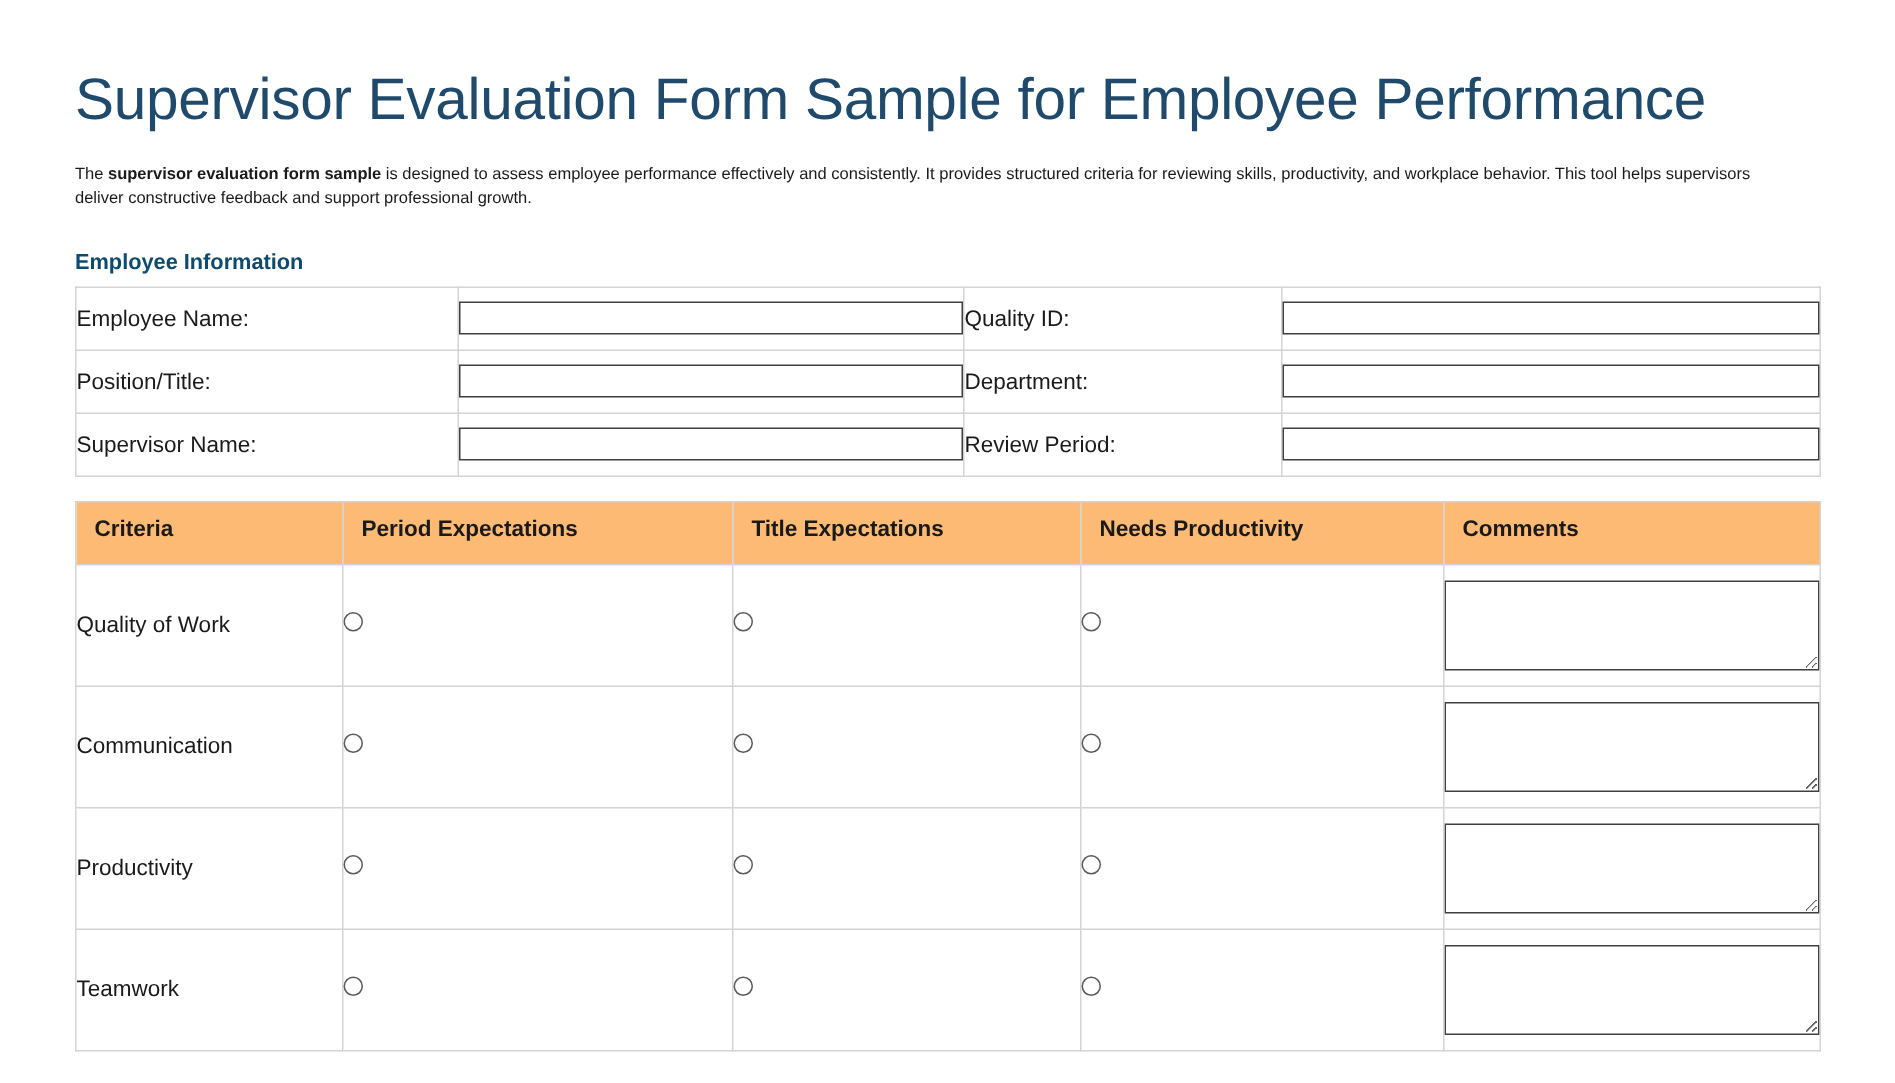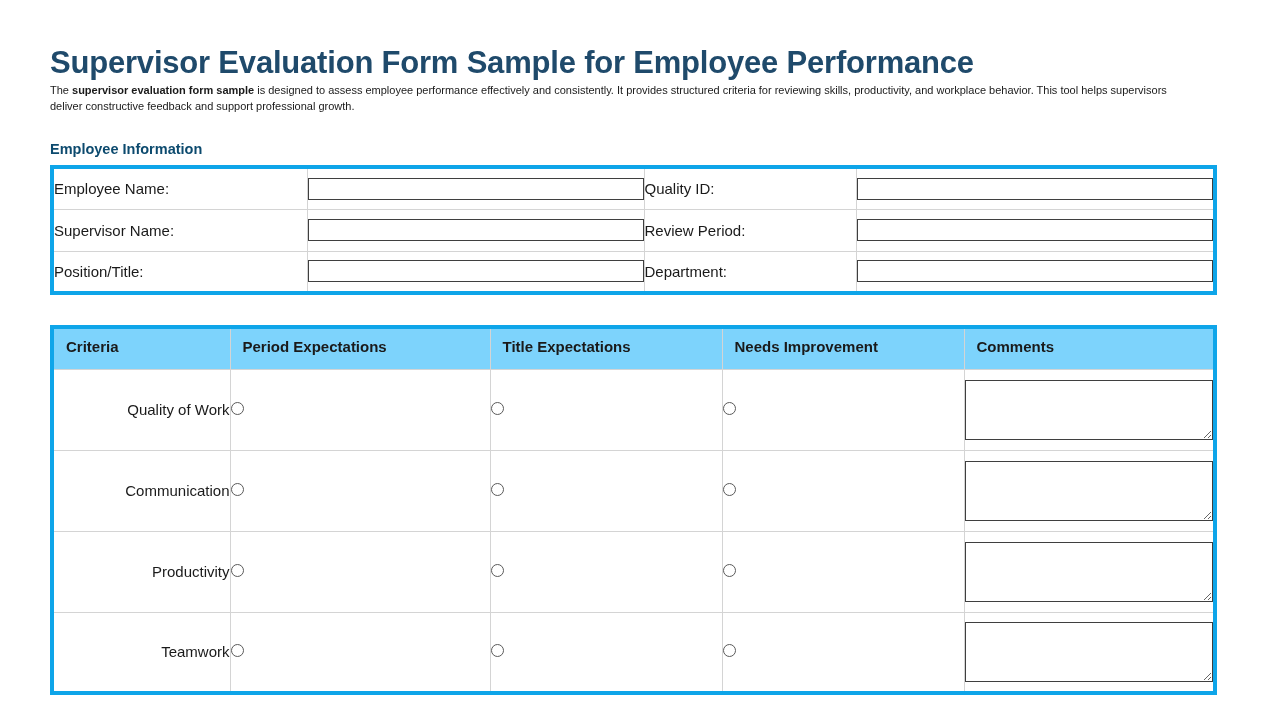--- a/index.html
+++ b/index.html
@@ -12,47 +12,47 @@
     overflow: hidden;
     font-family: "Liberation Sans", sans-serif;
   }
   .page {
     width: 1263px;
     min-height: 722px;
     padding: 36px 50px 0 50px;
     background: #ffffff;
   }
   h1.doc-title {
-    font-size: 31px;
+    font-size: 39px;
     line-height: 1.2;
     color: #1f4a6b;
-    font-weight: bold;
-    margin: 8px 0 2px 0;
+    font-weight: normal;
+    margin: 8px 0 18px 0;
     letter-spacing: -0.2px;
   }
   p.intro {
     font-size: 11px;
     line-height: 1.45;
     color: #1a1a1a;
     margin: 0 0 26px 0;
     max-width: 1135px;
   }
   p.intro b { font-weight: bold; }
   h2.section-title {
     font-size: 14.5px;
     color: #0c4a6e;
     font-weight: bold;
     margin: 0 0 8px 0;
   }
   table.grid {
     border-collapse: collapse;
     width: 1163px;
     table-layout: fixed;
-    border: 4px solid #0ea5e9;
-    margin-bottom: 30px;
+    border: 1px solid #0ea5e9;
+    margin-bottom: 16px;
   }
   table.grid td, table.grid th {
     border: 1px solid #d4d4d4;
     padding: 0;
     vertical-align: middle;
   }
   
   .info-label {
     font-size: 15px;
     color: #1a1a1a;
@@ -68,36 +68,35 @@
     border: 1px solid #3f3f3f;
     background: #fff;
     font-size: 13px;
     font-family: "Liberation Sans", sans-serif;
     padding: 1px 4px;
     outline: none;
   }
   
   table.criteria { width: 1163px; }
   table.criteria thead th {
-    background: #7dd3fc;
+    background: #fdba74;
     font-size: 15px;
     font-weight: bold;
     color: #1a1a1a;
     text-align: left;
     padding: 8px 0 13px 12px;
     height: 42px;
   }
   table.criteria tbody td {
     height: 81px;
   }
   .crit-name {
     font-size: 15px;
     color: #1a1a1a;
     padding-left: 12px;
-    text-align: right;
   }
   .radio-cell {
     text-align: left;
     padding-left: 12px;
   }
   .radio {
     width: 13px;
     height: 13px;
     border: 1px solid #5a5a5a;
     border-radius: 50%;
@@ -142,35 +141,35 @@
         <td class="info-label">Employee Name:</td>
         <td class="info-input-cell">
           <input type="text" value="" style="">
         </td>
         <td class="info-label">Quality ID:</td>
         <td class="info-input-cell">
           <input type="text" value="" style="">
         </td>
       </tr>
       <tr>
+        <td class="info-label">Position/Title:</td>
+        <td class="info-input-cell">
+          <input type="text" value="" style="">
+        </td>
+        <td class="info-label">Department:</td>
+        <td class="info-input-cell">
+          <input type="text" value="" style="">
+        </td>
+      </tr>
+      <tr>
         <td class="info-label">Supervisor Name:</td>
         <td class="info-input-cell">
           <input type="text" value="" style="">
         </td>
         <td class="info-label">Review Period:</td>
-        <td class="info-input-cell">
-          <input type="text" value="" style="">
-        </td>
-      </tr>
-      <tr>
-        <td class="info-label">Position/Title:</td>
-        <td class="info-input-cell">
-          <input type="text" value="" style="">
-        </td>
-        <td class="info-label">Department:</td>
         <td class="info-input-cell">
           <input type="text" value="" style="">
         </td>
       </tr>
     </tbody>
   </table>
 
 
   <table class="grid criteria">
     <colgroup>
@@ -178,21 +177,21 @@
         <col style="width:260px">
         <col style="width:232px">
         <col style="width:242px">
         <col style="width:251px">
     </colgroup>
     <thead>
       <tr>
         <th>Criteria</th>
         <th>Period Expectations</th>
         <th>Title Expectations</th>
-        <th>Needs Improvement</th>
+        <th>Needs Productivity</th>
         <th>Comments</th>
       </tr>
     </thead>
     <tbody>
       <tr>
         <td class="crit-name">Quality of Work</td>
         <td class="radio-cell"><span class="radio"></span></td>
         <td class="radio-cell"><span class="radio"></span></td>
         <td class="radio-cell"><span class="radio"></span></td>
         <td class="comment-cell">

